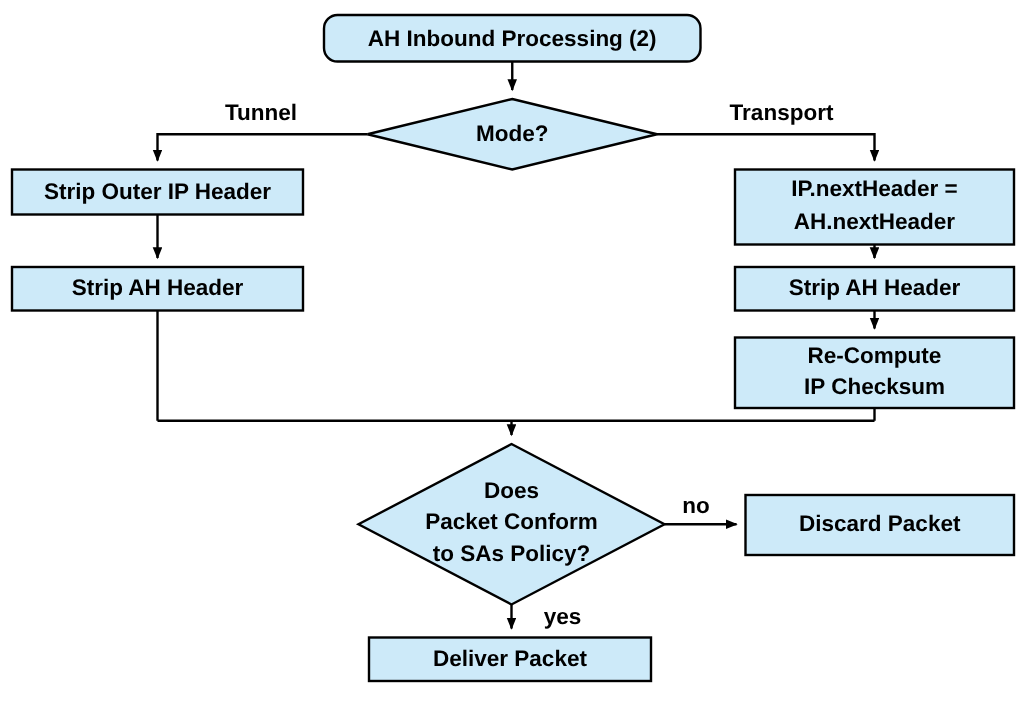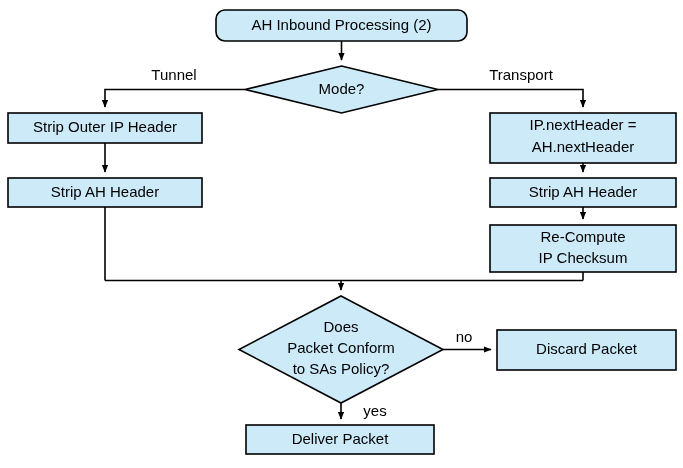--- a/index.html
+++ b/index.html
@@ -10,20 +10,21 @@
   body {
     width: 683px;
     height: 468px;
     font-family: "Liberation Sans", sans-serif;
     overflow: hidden;
   }
   #flowchart {
     position: relative;
     width: 683px;
     height: 468px;
+    font-weight: bold;
   }
   #flow-svg {
     position: absolute;
     left: 0;
     top: 0;
     width: 683px;
     height: 468px;
   }
   .node-text {
     font-family: "Liberation Sans", sans-serif;

